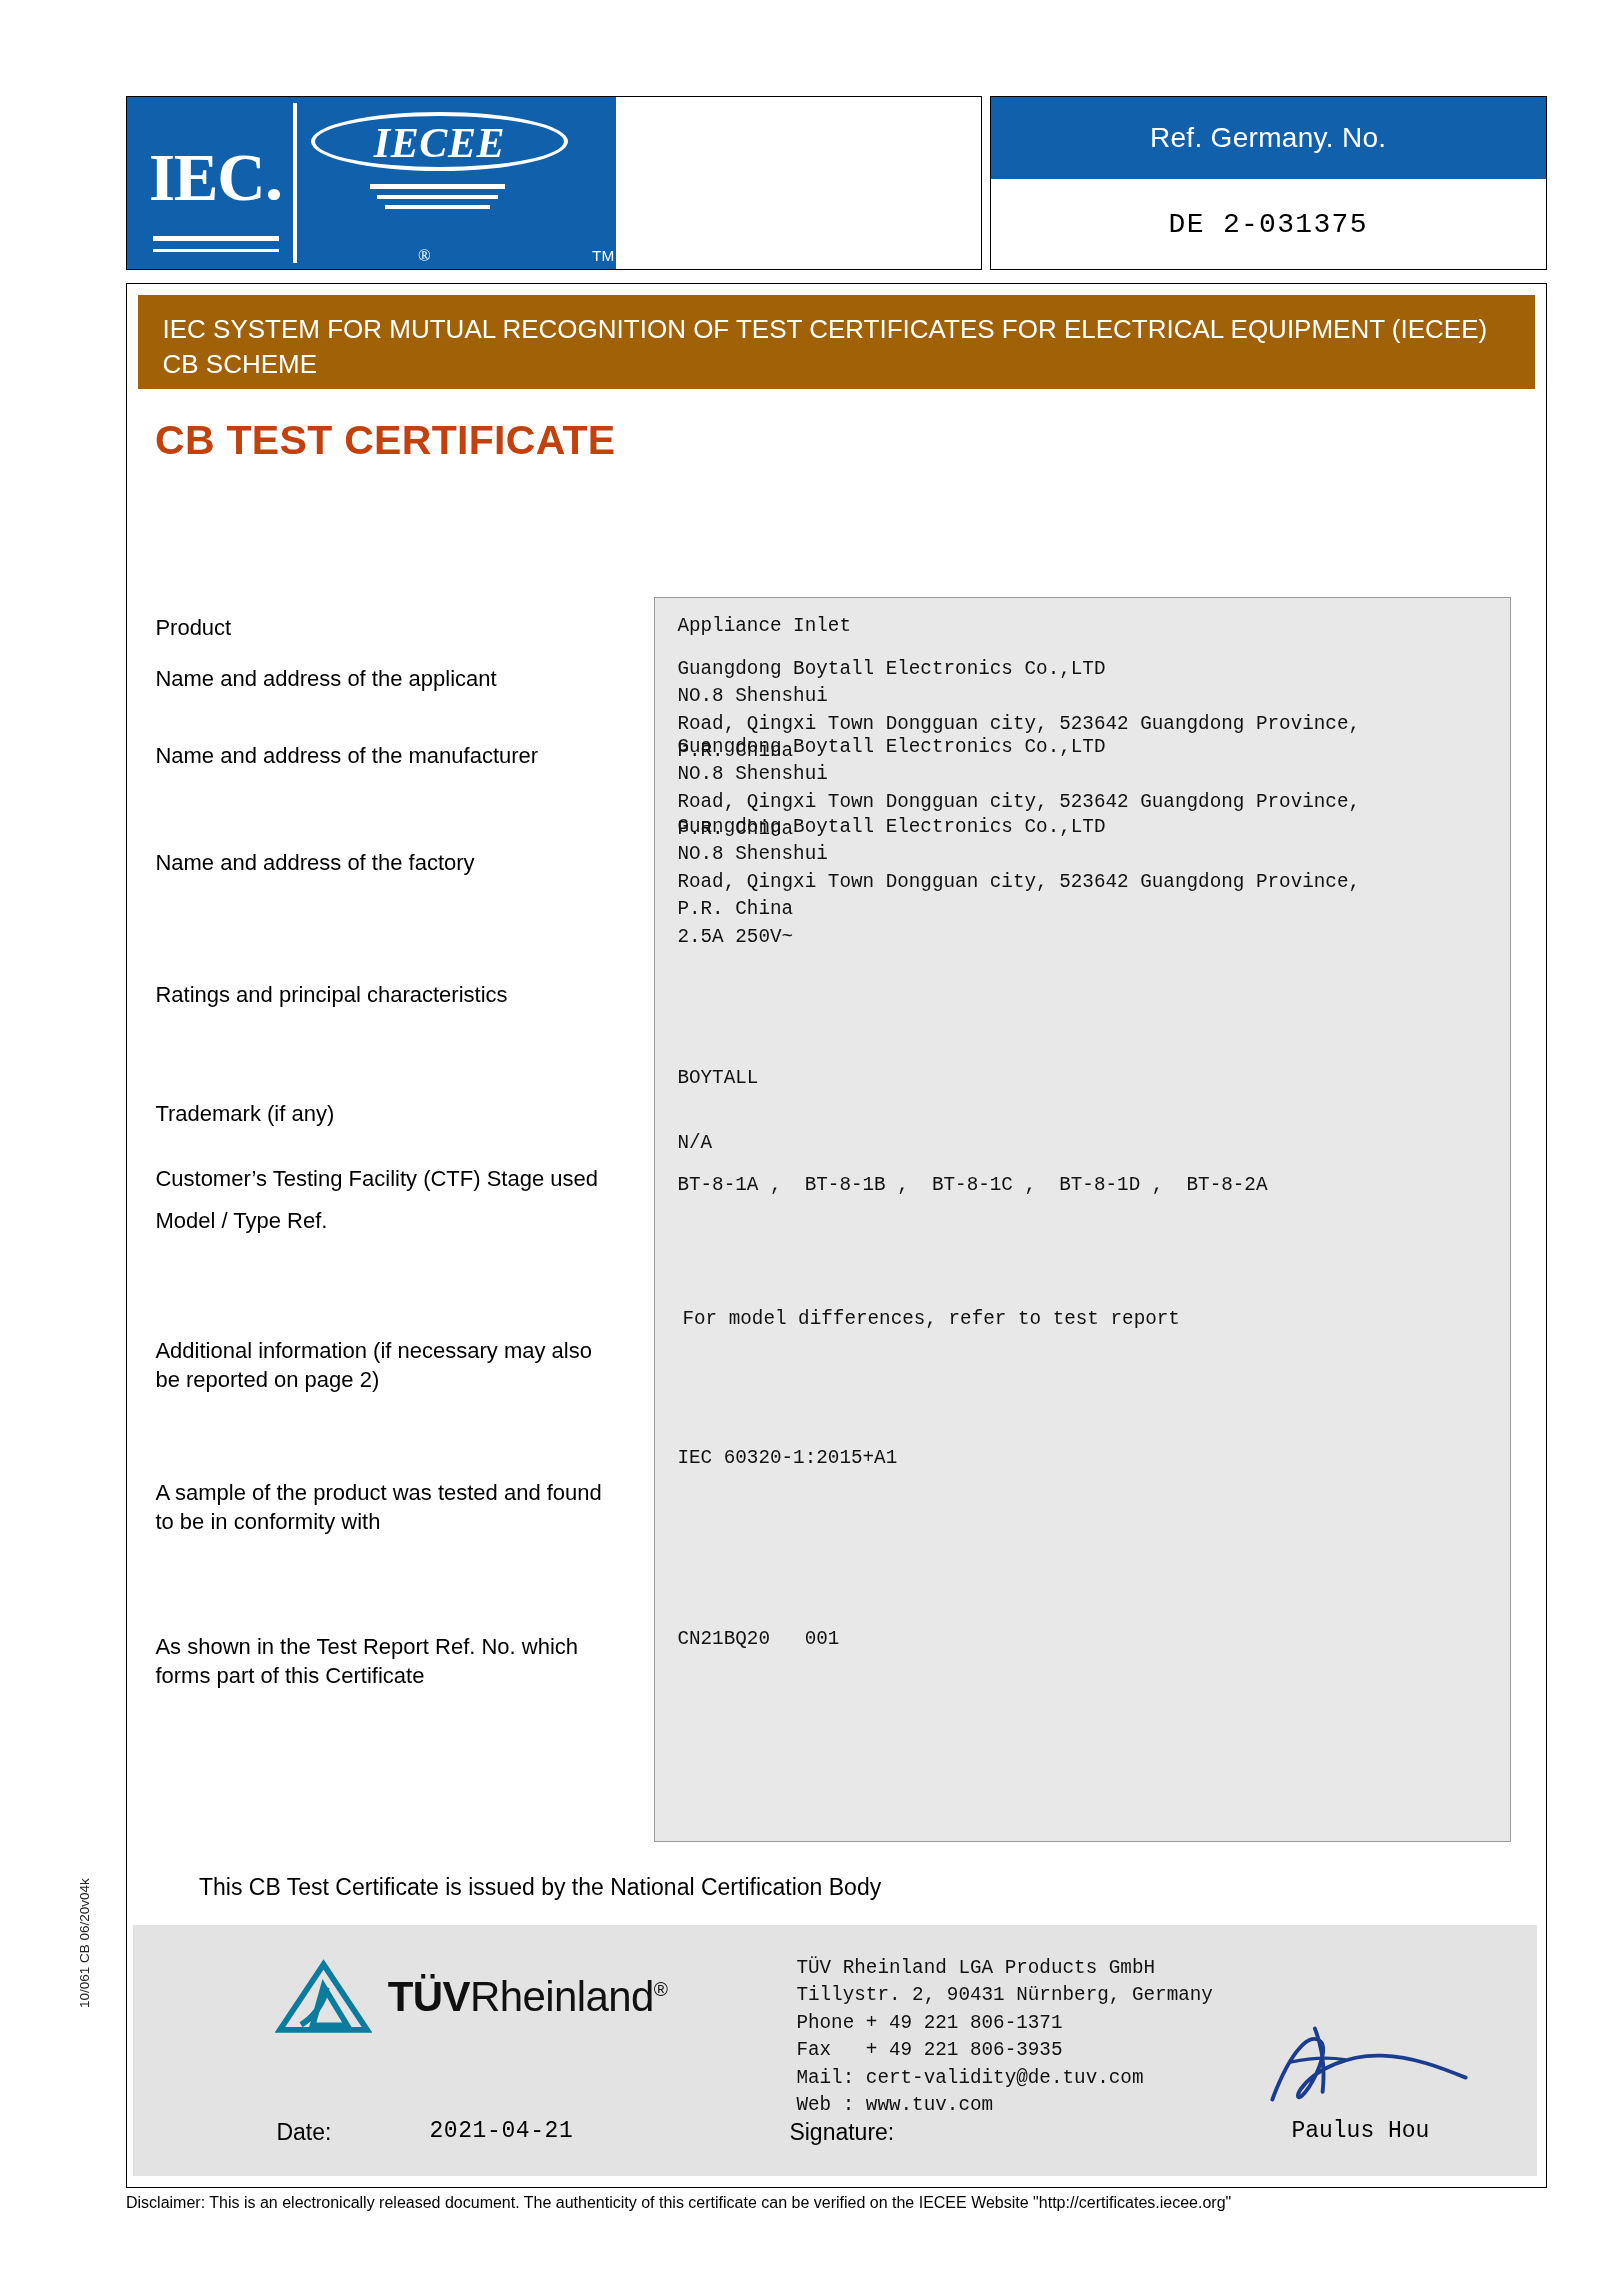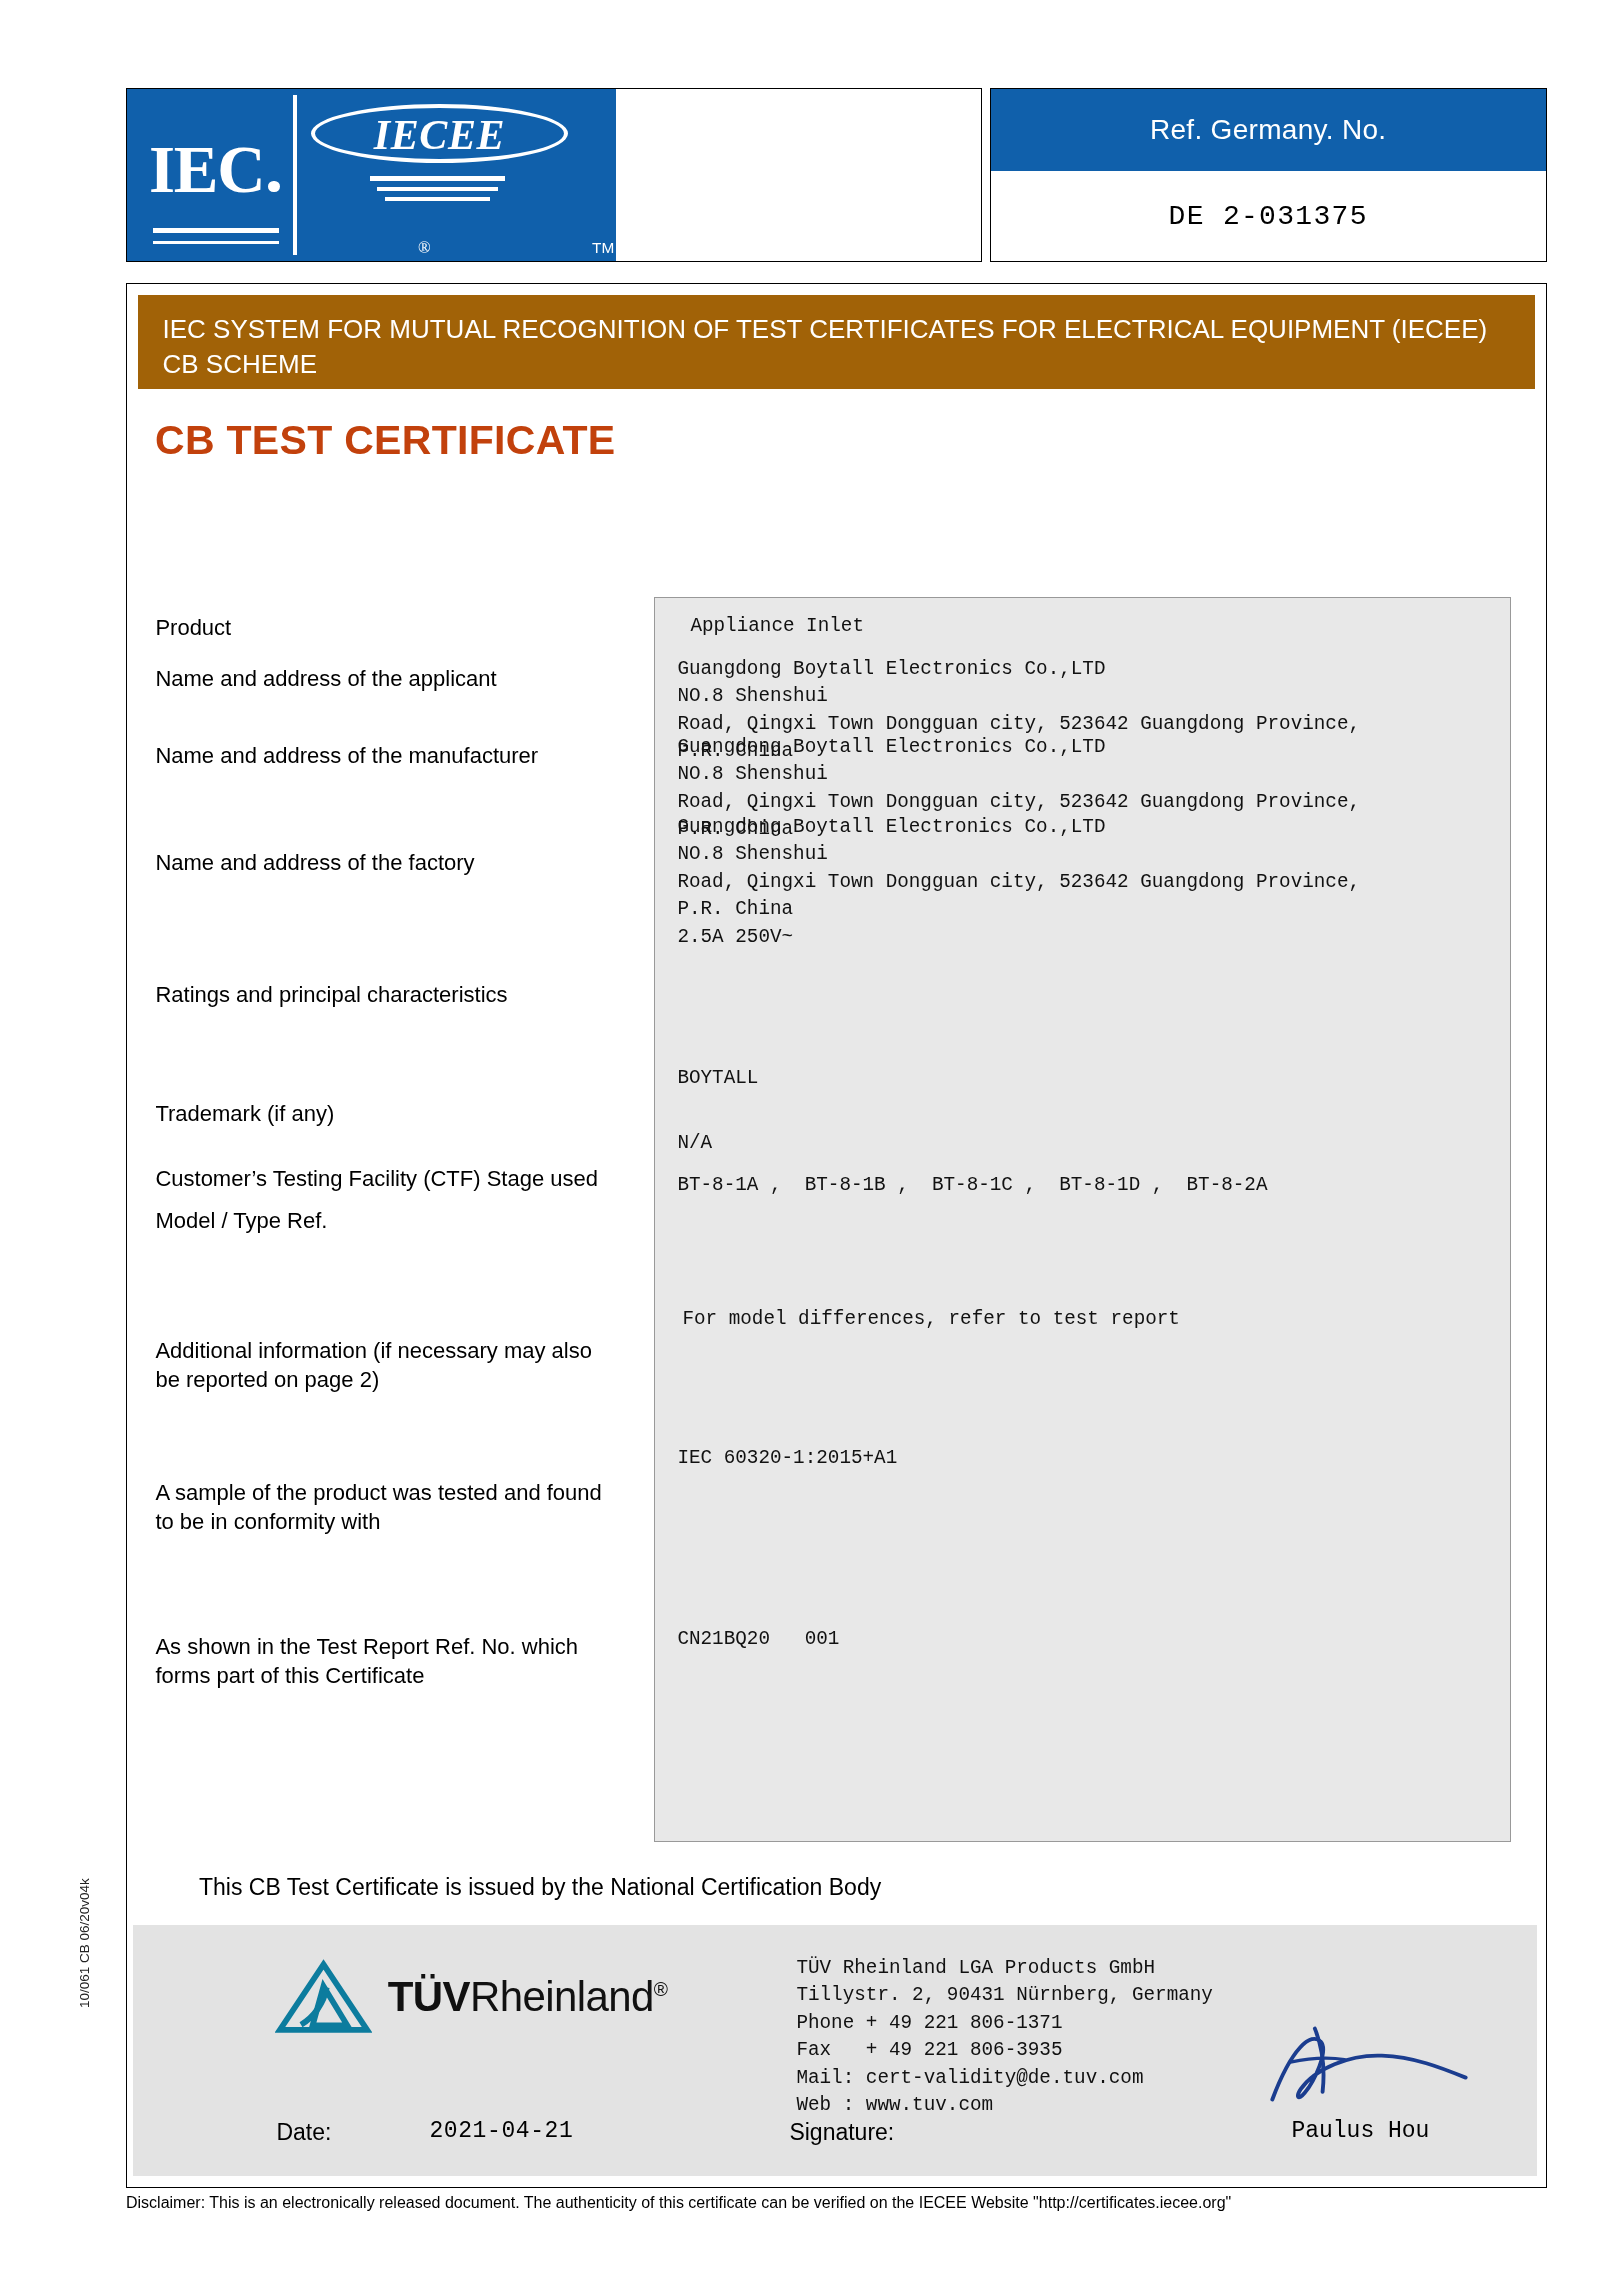--- a/index.html
+++ b/index.html
@@ -21,21 +21,21 @@
     left: 0; top: 0;
     width: 1623px;
     height: 2295px;
     background: #fff;
   }
 
   
   .header-row {
     position: absolute;
     left: 126px;
-    top: 88px;
+    top: 96px;
     width: 1421px;
     height: 146px;
     display: flex;
   }
   .logo-box {
     width: 856px;
     height: 174px;
     border: 1.9px solid #000;
     box-sizing: border-box;
     display: flex;
@@ -401,21 +401,21 @@
         <div class="label" style="top:384px;">Ratings and principal characteristics</div>
         <div class="label" style="top:503px;">Trademark (if any)</div>
         <div class="label" style="top:568px;width:508px;">Customer’s Testing Facility (CTF) Stage used</div>
         <div class="label" style="top:610px;">Model / Type Ref.</div>
         <div class="label" style="top:740px;width:457px;">Additional information (if necessary may also be reported on page 2)</div>
         <div class="label" style="top:882px;width:450px;">A sample of the product was tested and found to be in conformity with</div>
         <div class="label" style="top:1036px;width:463px;">As shown in the Test Report Ref. No. which forms part of this Certificate</div>
       </div>
 
       <div class="value-box">
-        <div class="value" style="left:22px;top:15.4px;margin-left:13px;">Appliance Inlet</div>
+        <div class="value" style="left:22px;top:15.4px;">Appliance Inlet</div>
         <div class="value" style="left:22px;top:58px;">Guangdong Boytall Electronics Co.,LTD
 NO.8 Shenshui
 Road, Qingxi Town Dongguan city, 523642 Guangdong Province,
 P.R. China</div>
         <div class="value" style="left:22px;top:136px;">Guangdong Boytall Electronics Co.,LTD
 NO.8 Shenshui
 Road, Qingxi Town Dongguan city, 523642 Guangdong Province,
 P.R. China</div>
         <div class="value" style="left:22px;top:216px;">Guangdong Boytall Electronics Co.,LTD
 NO.8 Shenshui

